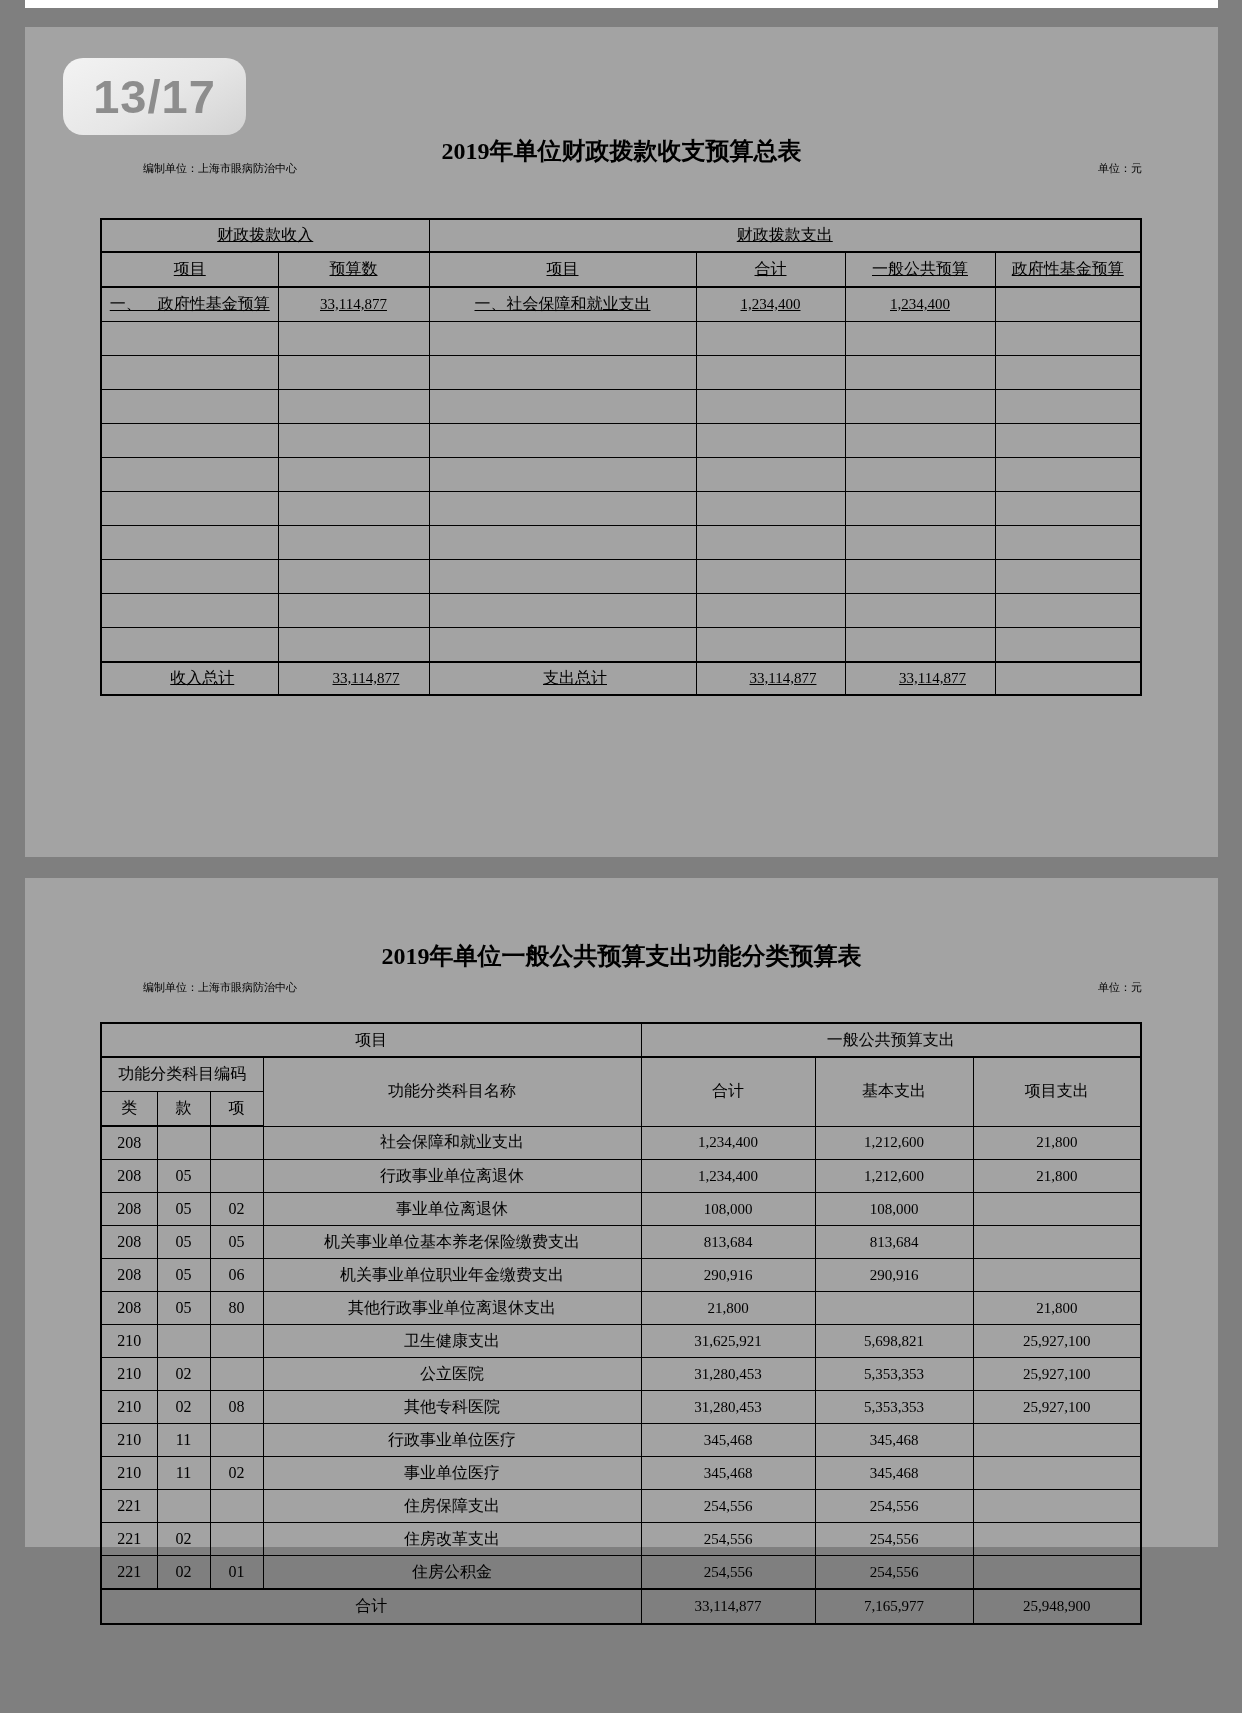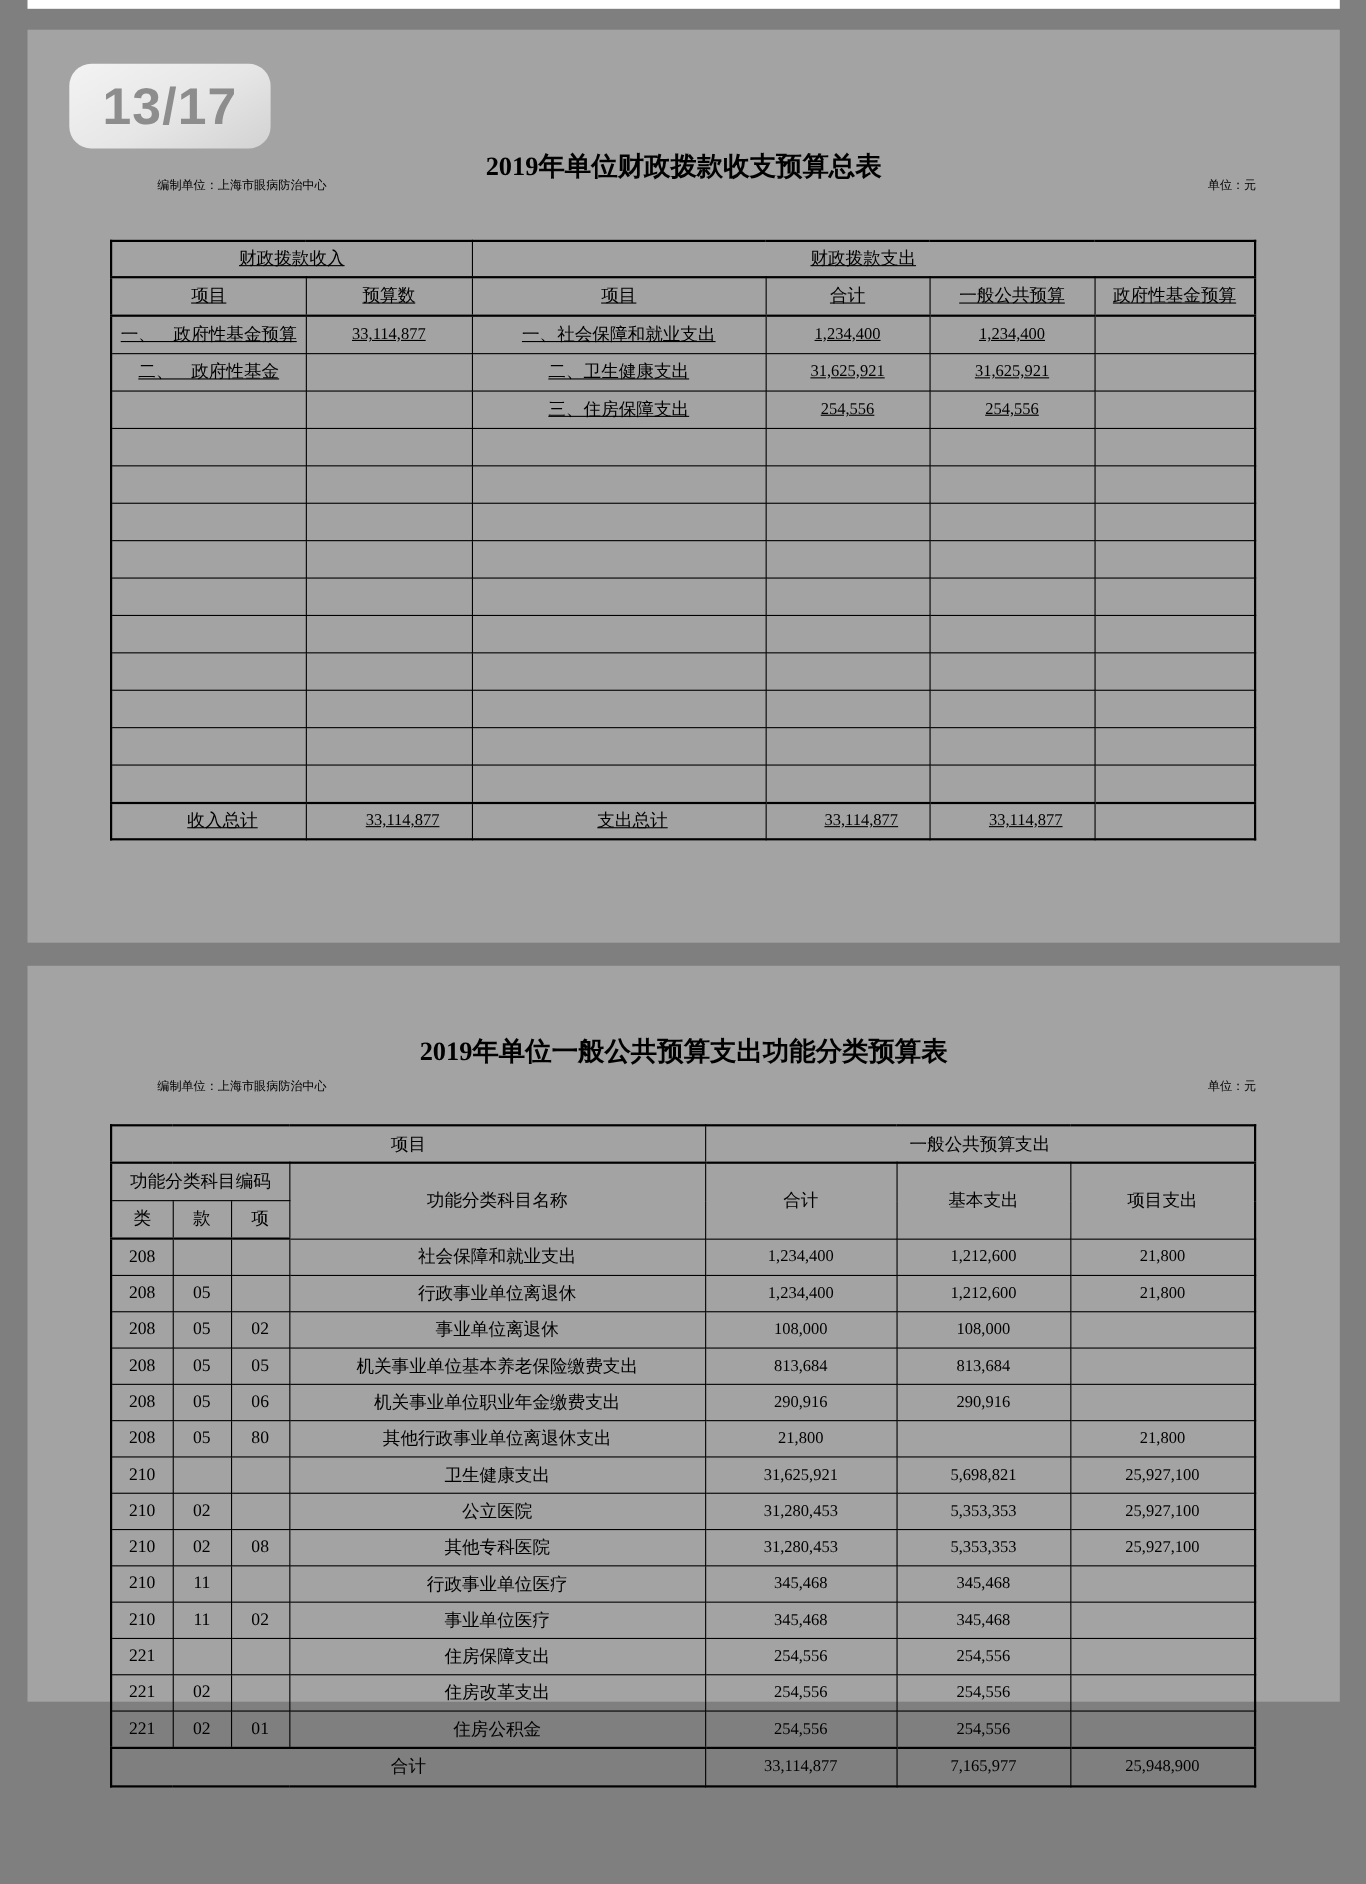--- a/index.html
+++ b/index.html
@@ -86,36 +86,20 @@
     <tbody id="t1-body">
         <tr>
           <td class="al">一、　政府性基金预算</td>
           <td class="ar">33,114,877</td>
           <td class="al">一、社会保障和就业支出</td>
           <td class="ar">1,234,400</td>
           <td class="ar">1,234,400</td>
           <td class="ar"></td>
         </tr>
         <tr>
-          <td class="al">二、　政府性基金</td>
-          <td class="ar"></td>
-          <td class="al">二、卫生健康支出</td>
-          <td class="ar">31,625,921</td>
-          <td class="ar">31,625,921</td>
-          <td class="ar"></td>
-        </tr>
-        <tr>
-          <td class="al"></td>
-          <td class="ar"></td>
-          <td class="al">三、住房保障支出</td>
-          <td class="ar">254,556</td>
-          <td class="ar">254,556</td>
-          <td class="ar"></td>
-        </tr>
-        <tr>
           <td class="al"></td>
           <td class="ar"></td>
           <td class="al"></td>
           <td class="ar"></td>
           <td class="ar"></td>
           <td class="ar"></td>
         </tr>
         <tr>
           <td class="al"></td>
           <td class="ar"></td>

